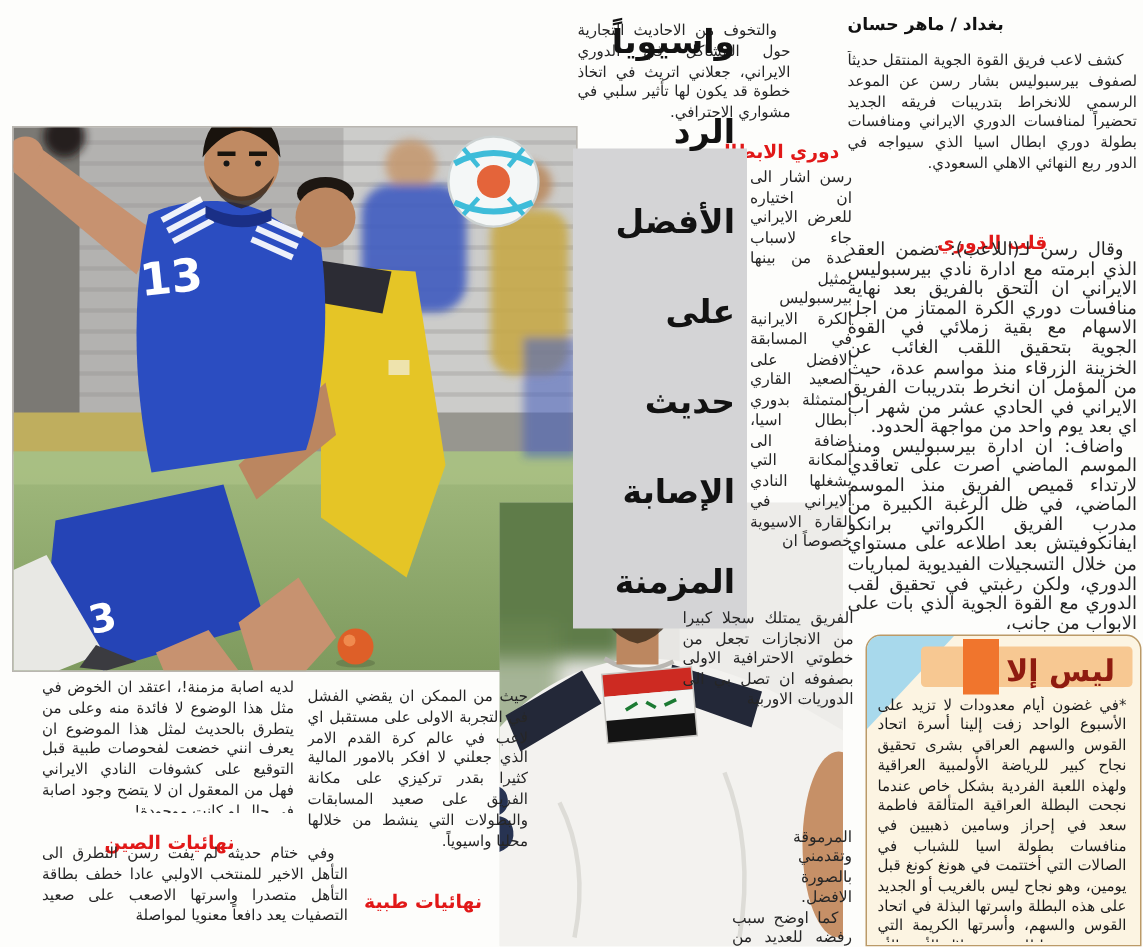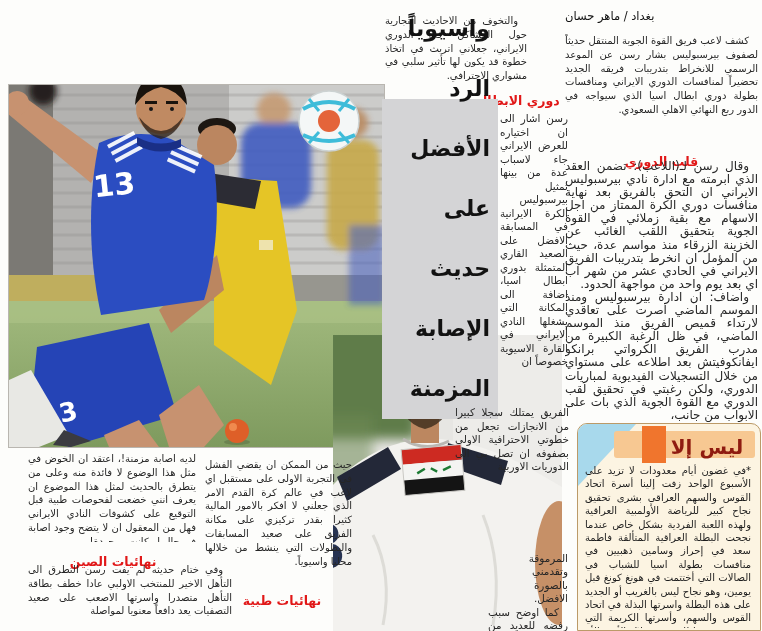--- a/index.html
+++ b/index.html
@@ -12,21 +12,21 @@
   .abs{position:absolute;}
   .ar{
     font-size:10px;line-height:13.8px;text-align:justify;
     color:#262626;text-align-last:right;
   }
   .ar p{margin:0;text-indent:9px;}
   .sec-header{
     color:var(--header-red);font-weight:bold;font-size:12.5px;
     text-align:center;line-height:15px;
   }
-  .byline{font-weight:normal;font-size:11.5px;color:#111;text-align:left;}
+  .byline{font-weight:bold;font-size:11.5px;color:#111;text-align:left;}
   
   .headline-box{
     background:var(--headline-bg);
     left:382px;top:99px;width:116px;height:320px;
     display:flex;align-items:flex-end;justify-content:flex-end;
   }
   .headline-text{
     white-space:pre-line;font-weight:bold;color:#121212;
     font-size:22px;line-height:60px;text-align:right;
     padding:6px 8px 0 4px;width:100%;

